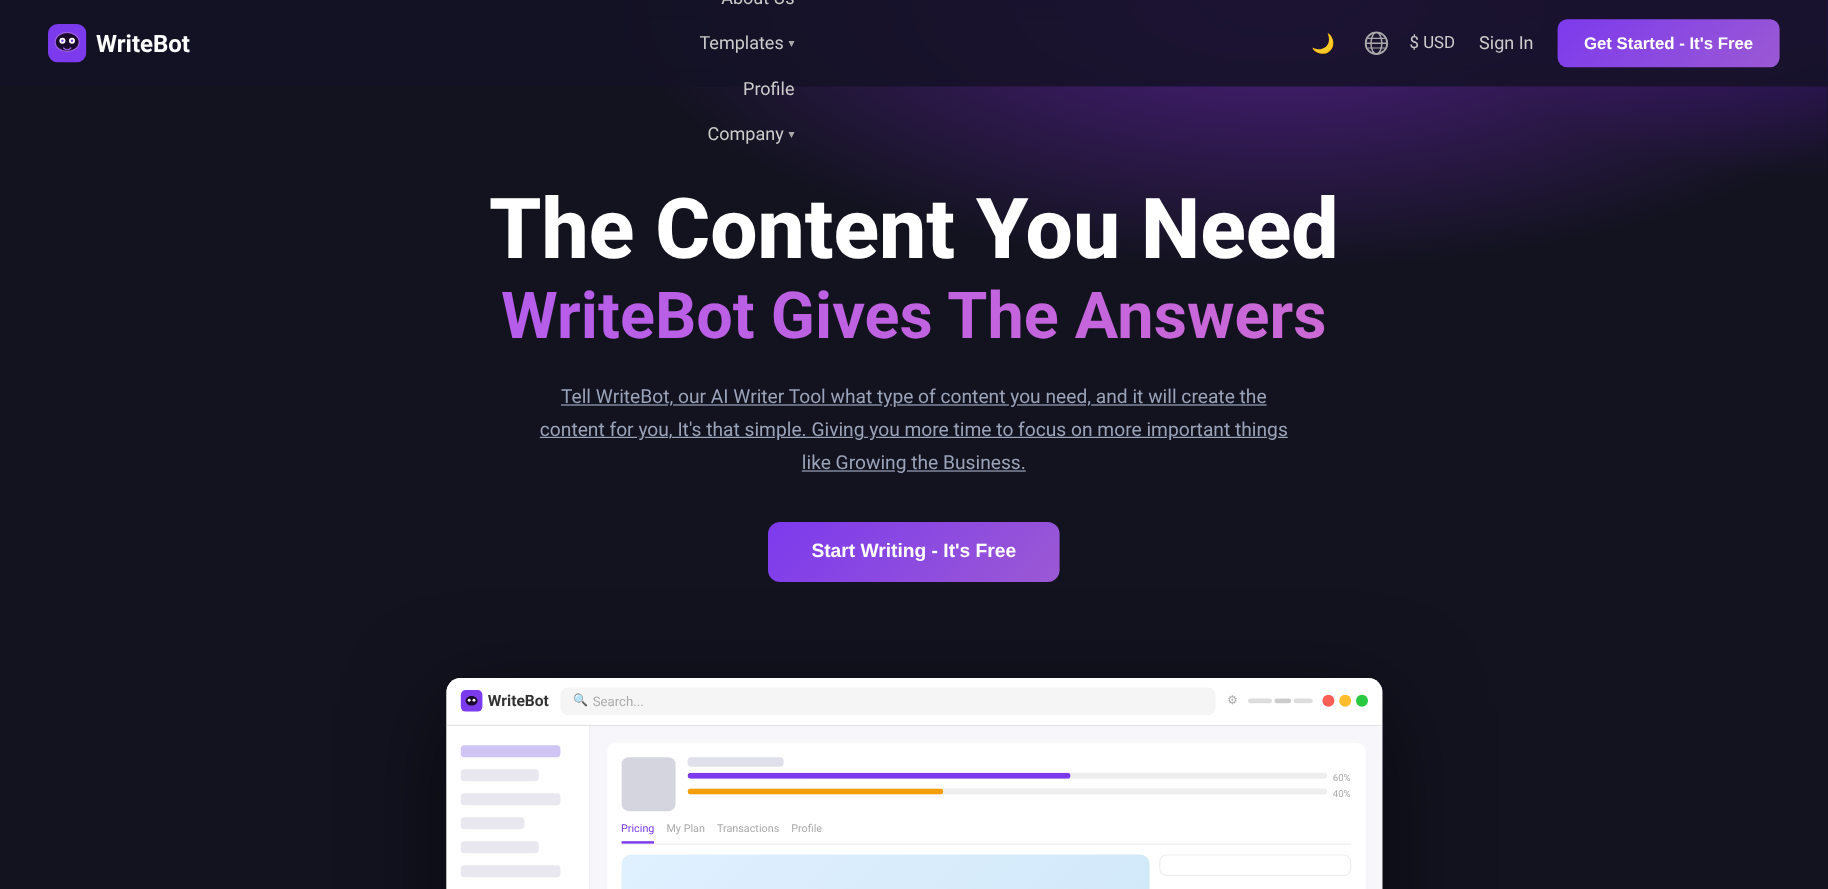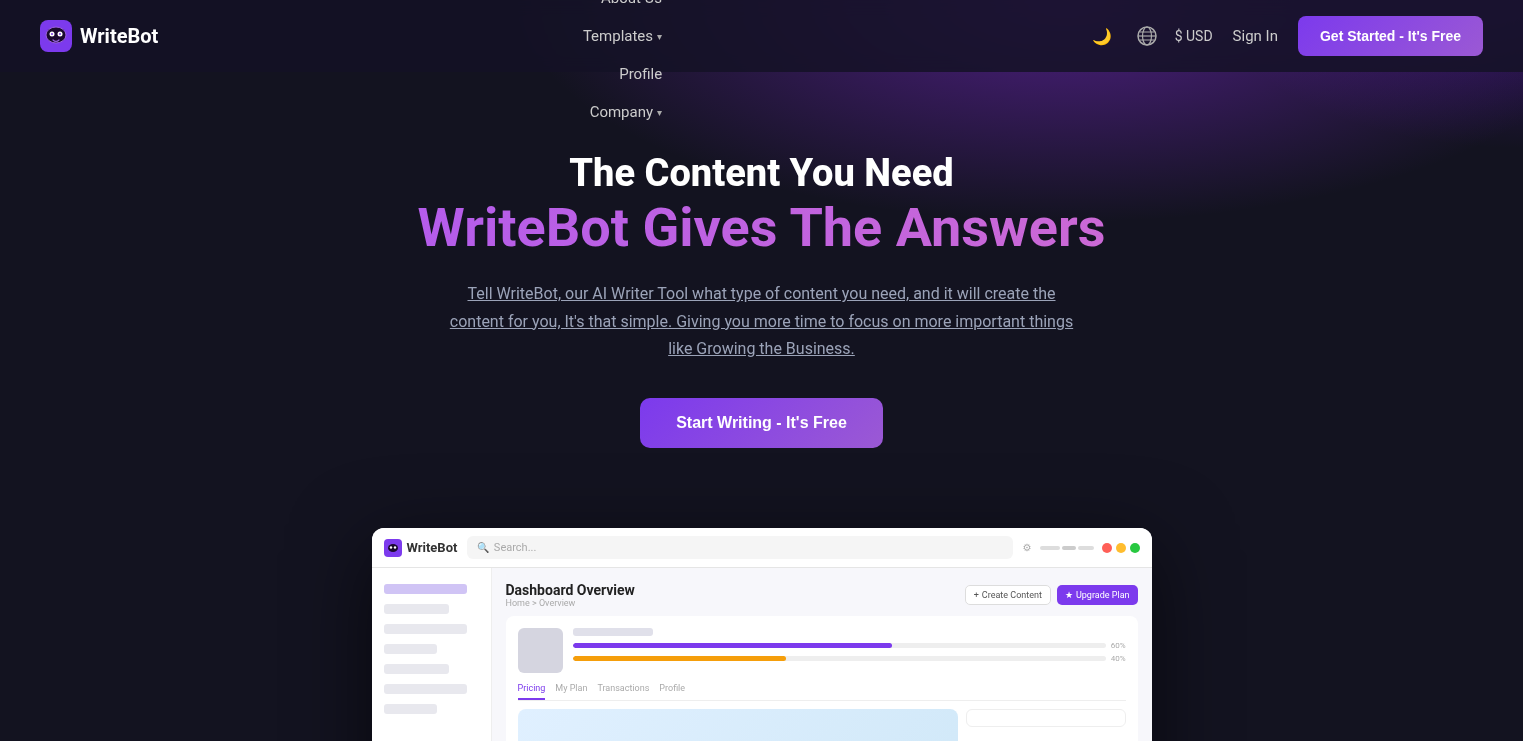--- a/index.html
+++ b/index.html
@@ -125,21 +125,21 @@
 
     
     .hero {
       position: relative;
       z-index: 5;
       text-align: center;
       padding: 80px 20px 40px;
     }
 
     .hero-title-white {
-      font-size: 38px;
+      font-size: 70px;
       font-weight: 800;
       color: #fff;
       line-height: 1.15;
     }
 
     .hero-title-purple {
       font-size: 54px;
       font-weight: 700;
       background: linear-gradient(90deg, #a855f7, #d870c9);
       -webkit-background-clip: text;
@@ -356,21 +356,21 @@
     .db-profile-name {
       height: 8px;
       width: 80px;
       background: #e0e0ea;
       border-radius: 3px;
       margin-bottom: 5px;
     }
 
     .db-progress-row {
       display: flex;
-      align-items: center;
+      align-items: flex-start;
       gap: 5px;
       margin-bottom: 4px;
     }
 
     .db-progress-bar-bg {
       flex: 1;
       height: 5px;
       background: #eee;
       border-radius: 3px;
       overflow: hidden;
@@ -546,36 +546,20 @@
       <div class="db-sidebar-item wide active"></div>
       <div class="db-sidebar-item medium"></div>
       <div class="db-sidebar-item wide"></div>
       <div class="db-sidebar-item short"></div>
       <div class="db-sidebar-item medium"></div>
       <div class="db-sidebar-item wide"></div>
       <div class="db-sidebar-item short"></div>
     </div>
 
     <div class="db-main">
-      <div class="db-main-header">
-        <div>
-          <div class="db-title">Dashboard Overview</div>
-          <div class="db-breadcrumb">Home &gt; Overview</div>
-        </div>
-        <div class="db-header-btns">
-          <div class="db-btn-outline">
-            <span>+</span>
-            <span>Create Content</span>
-          </div>
-          <div class="db-btn-purple">
-            <span>★</span>
-            <span>Upgrade Plan</span>
-          </div>
-        </div>
-      </div>
 
       <div class="db-content-area">
         <div class="db-profile-row">
           <div class="db-avatar-placeholder"></div>
           <div class="db-profile-info">
             <div class="db-profile-name"></div>
             <div class="db-progress-row">
               <div class="db-progress-bar-bg">
                 <div class="db-progress-bar-fill" style="width:60%"></div>
               </div>

